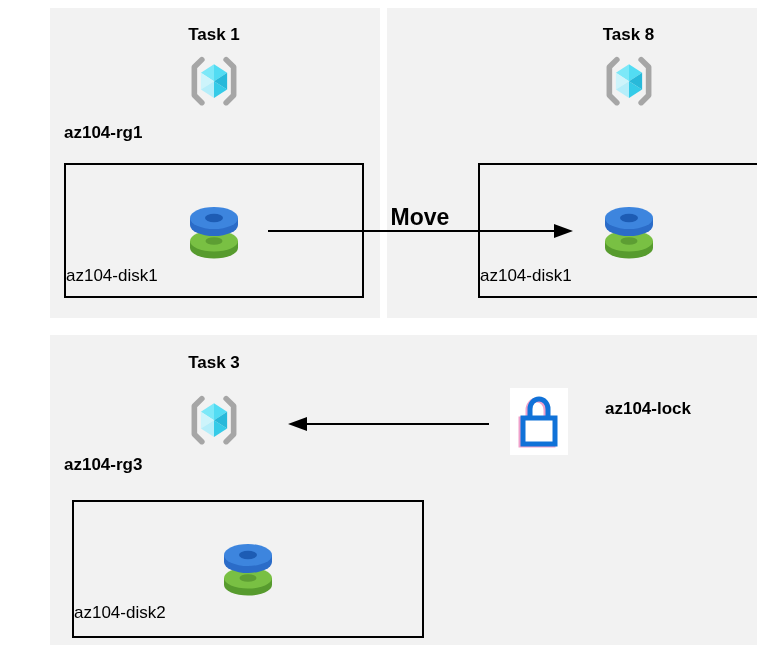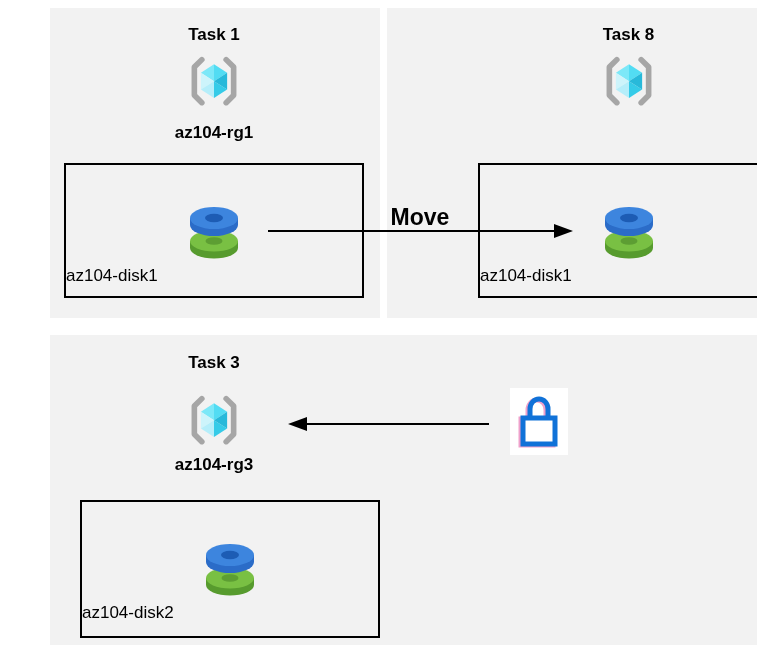--- a/index.html
+++ b/index.html
@@ -33,35 +33,34 @@
   }
   #panel-task1 .task-title, #panel-task2 .task-title { top: 17px; }
   #panel-task3 .task-title { top: 353px; }
 
   .rg-icon { position: absolute; width: 60px; height: 58px; left: 50%; margin-left: -30px; }
   #panel-task1 .rg-icon, #panel-task2 .rg-icon { top: 46px; }
   #panel-task3 .rg-icon { top: 393px; }
 
   .rg-label {
     position: absolute; left: 0; width: 100%;
-    text-align: center;
     font-size: 17px; font-weight: bold;
   }
   #panel-task1 .rg-label, #panel-task2 .rg-label { top: 115px; }
   #panel-task3 .rg-label { top: 455px; }
 
   .disk-box {
     position: absolute;
     box-sizing: border-box;
     border: 2px solid #000;
     background: #f2f2f2;
   }
   #panel-task1 .disk-box { left: 0; top: 155px; width: 300px; height: 135px; }
   #panel-task2 .disk-box { left: 0; top: 155px; width: 301px; height: 135px; }
-  #panel-task3 .disk-box { left: 16px; top: 490px; width: 300px; height: 138px; }
+  #panel-task3 .disk-box { left: 8px; top: 490px; width: 352px; height: 138px; }
 
   .disk-icon { position: absolute; left: 50%; margin-left: -30px; top: 38px; width: 60px; height: 56px; }
   .disk-label {
     position: absolute; left: 0; top: 101px; width: 100%;
     text-align: left; font-size: 17px; font-weight: normal;
   }
 
   
   #panel-task3 .rg-icon    { top: 58px; }
   #panel-task3 .rg-label   { top: 120px; }
@@ -201,20 +200,21 @@
       </div>
     </div>
 
     <div class="lock-chip">
       <svg width="42" height="54" viewBox="0 0 42 54">
         <path d="M12,24 L12,14 A9,10 0 0 1 30,14 L30,24" fill="none" stroke="#1072d8" stroke-width="5"></path>
         <rect x="5" y="23" width="32" height="26" fill="#ffffff" stroke="#1072d8" stroke-width="5"></rect>
       </svg>
     </div>
     <div class="lock-text">
+      <div>az104-lock</div>
     </div>
   </div>
 
   <svg class="arrow-layer" viewBox="0 0 757 653">
 
     <g>
       <line x1="226" y1="231" x2="514" y2="231" stroke="#000" stroke-width="1.8"></line>
       <polygon points="531,231 512,224 512,238" fill="#000"></polygon>
     </g>
 

